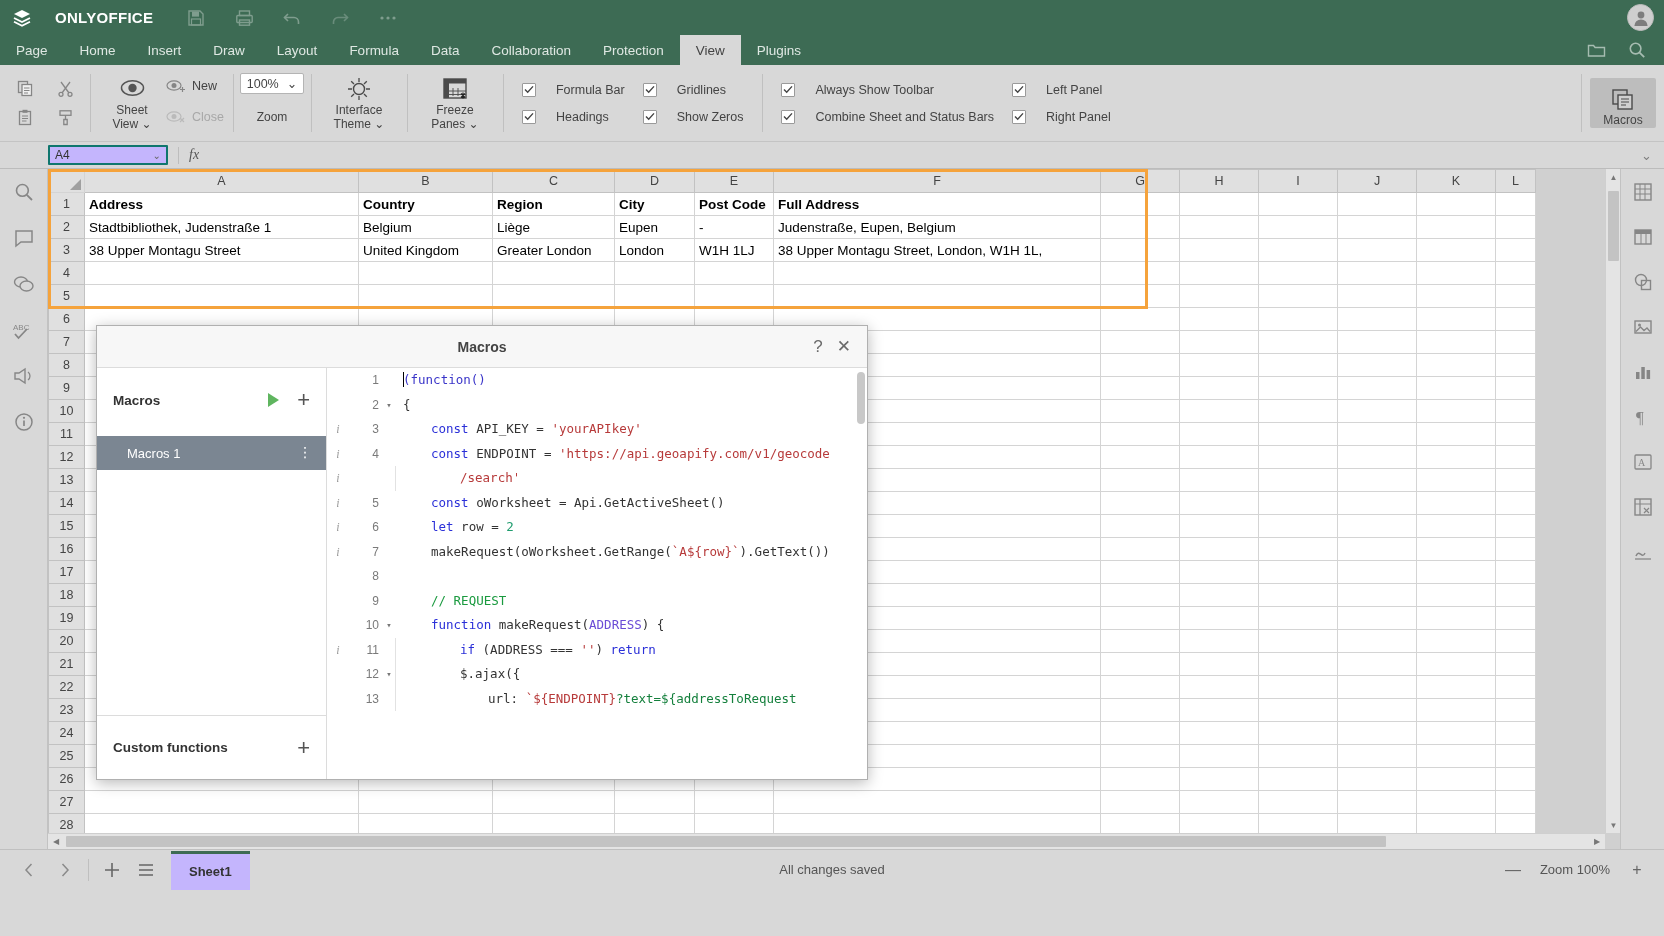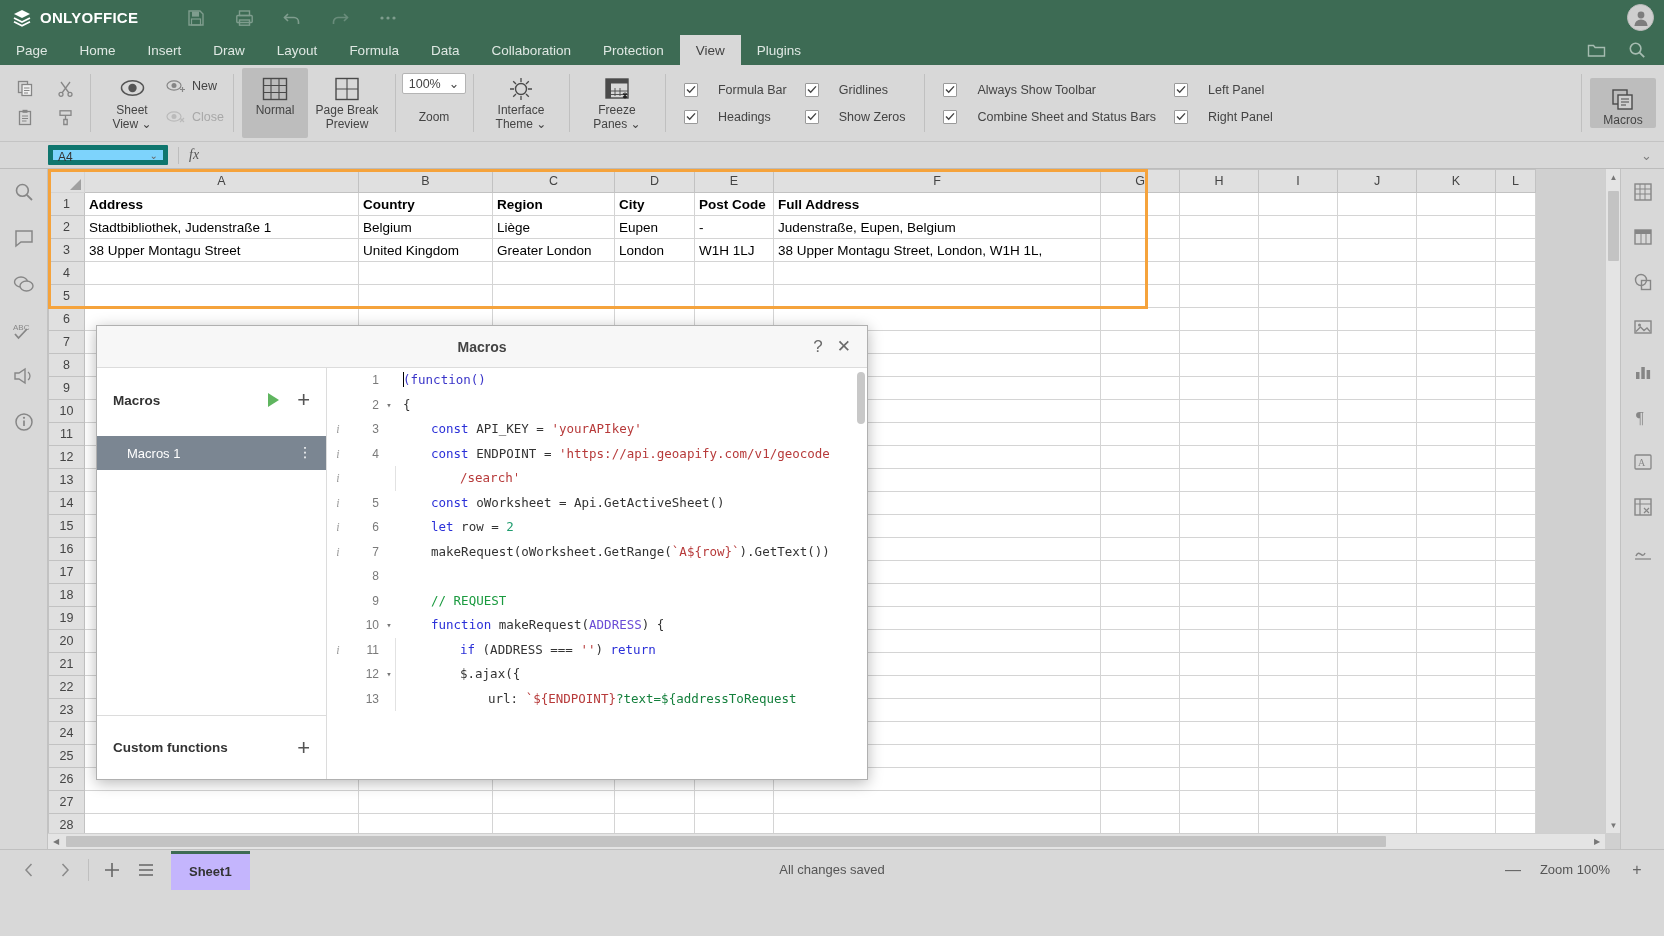--- a/index.html
+++ b/index.html
@@ -13,21 +13,21 @@
     position:relative;
     color:#444;
     -webkit-font-smoothing:antialiased;
   }
 
   
   .titlebar {
     height:35px; background:#3d6b54; display:flex; align-items:center;
     position:relative; color:#e6ece9;
   }
-  .logo-wrap { display:flex; align-items:center; gap:8px; padding-left:12px; width:175px; }
+  .logo-wrap { display:flex; align-items:center; gap:23px; padding-left:12px; width:175px; }
   .logo-glyph { width:20px; height:20px; position:relative; }
   .brand { font-size:15px; font-weight:bold; letter-spacing:.3px; color:#fff; }
   .tb-icons { display:flex; align-items:center; gap:26px; margin-left:10px; }
   .tb-ico { width:22px; height:22px; opacity:.45; display:flex; align-items:center; justify-content:center; }
   .tb-ico.dim { opacity:.30; }
   .doc-title {
     position:absolute; left:0; right:0; text-align:center; font-size:14px;
     color:#ffffff; pointer-events:none;
   }
   .avatar {
@@ -92,22 +92,22 @@
   .chkbox svg { display:block; }
 
   .macrogrp { margin-left:auto; display:flex; align-items:center; padding-right:8px; }
 
   
   .formulabar {
     height:27px; background:#d8d8d8; display:flex; align-items:center;
     border-bottom:1px solid #bcbcbc; padding:0 4px;
   }
   .namebox {
-    width:120px; height:20px; background:#7dd3fc; border:5px solid #0f766e; border-radius:1px;
-    display:flex; padding:0 5px; font-size:12px; color:#333; margin-left:44px;
+    width:120px; height:20px; background:#c4b5fd; border:2px solid #0f766e; border-radius:1px;
+    display:flex; align-items:center; padding:0 5px; font-size:12px; color:#333; margin-left:44px;
   }
   .namebox .nb-val { flex:1; }
   .fx-sep { width:1px; height:17px; background:#bdbdbd; margin:0 10px; }
   .fx { font-style:italic; font-family:"Liberation Serif", serif; font-size:14px; color:#555; }
   .formula-input { flex:1; height:20px; margin-left:12px; font-size:12.5px; }
   .fb-caret { margin-right:8px; opacity:.6; }
 
   
   .mainrow { display:flex; height:680px; }
   .leftbar {
@@ -387,41 +387,20 @@
               <ellipse cx="8" cy="6.5" rx="7" ry="4.6" fill="none" stroke="#a8a8a8" stroke-width="1.2"></ellipse>
               <circle cx="8" cy="6.5" r="2.5" fill="#a8a8a8"></circle>
               <path d="M14 8l4 4M18 8l-4 4" stroke="#a8a8a8" stroke-width="1.2"></path>
             </svg>
         </span>
         <span>Close</span>
       </div>
     </div>
   </div>
 
-  <div class="rgroup">
-    <div class="bigbtn selected">
-      <span class="bicon">
-        <svg width="30" height="27" viewBox="0 0 30 27">
-            <rect x="3.5" y="2.5" width="23" height="21" fill="none" stroke="#4a4a4a" stroke-width="1.4"></rect>
-            <path d="M11 2.5v21M19 2.5v21M3.5 9.5h23M3.5 16.5h23" stroke="#4a4a4a" stroke-width="1.1"></path>
-          </svg>
-      </span>
-      <span>Normal</span>
-    </div>
-    <div class="bigbtn wide">
-      <span class="bicon">
-        <svg width="30" height="27" viewBox="0 0 30 27">
-            <rect x="4" y="2.5" width="22" height="21" fill="none" stroke="#4a4a4a" stroke-width="1.4"></rect>
-            <path d="M15 2.5v21M4 13h22" stroke="#4a4a4a" stroke-width="1.1"></path>
-          </svg>
-      </span>
-      <span>Page Break</span>
-      <span>Preview</span>
-    </div>
-  </div>
 
   <div class="rgroup zoomgrp">
     <div class="zoombox">
       <span>100%</span>
       <span>⌄</span>
     </div>
     <div class="zoomlabel">Zoom</div>
   </div>
 
   <div class="rgroup">

